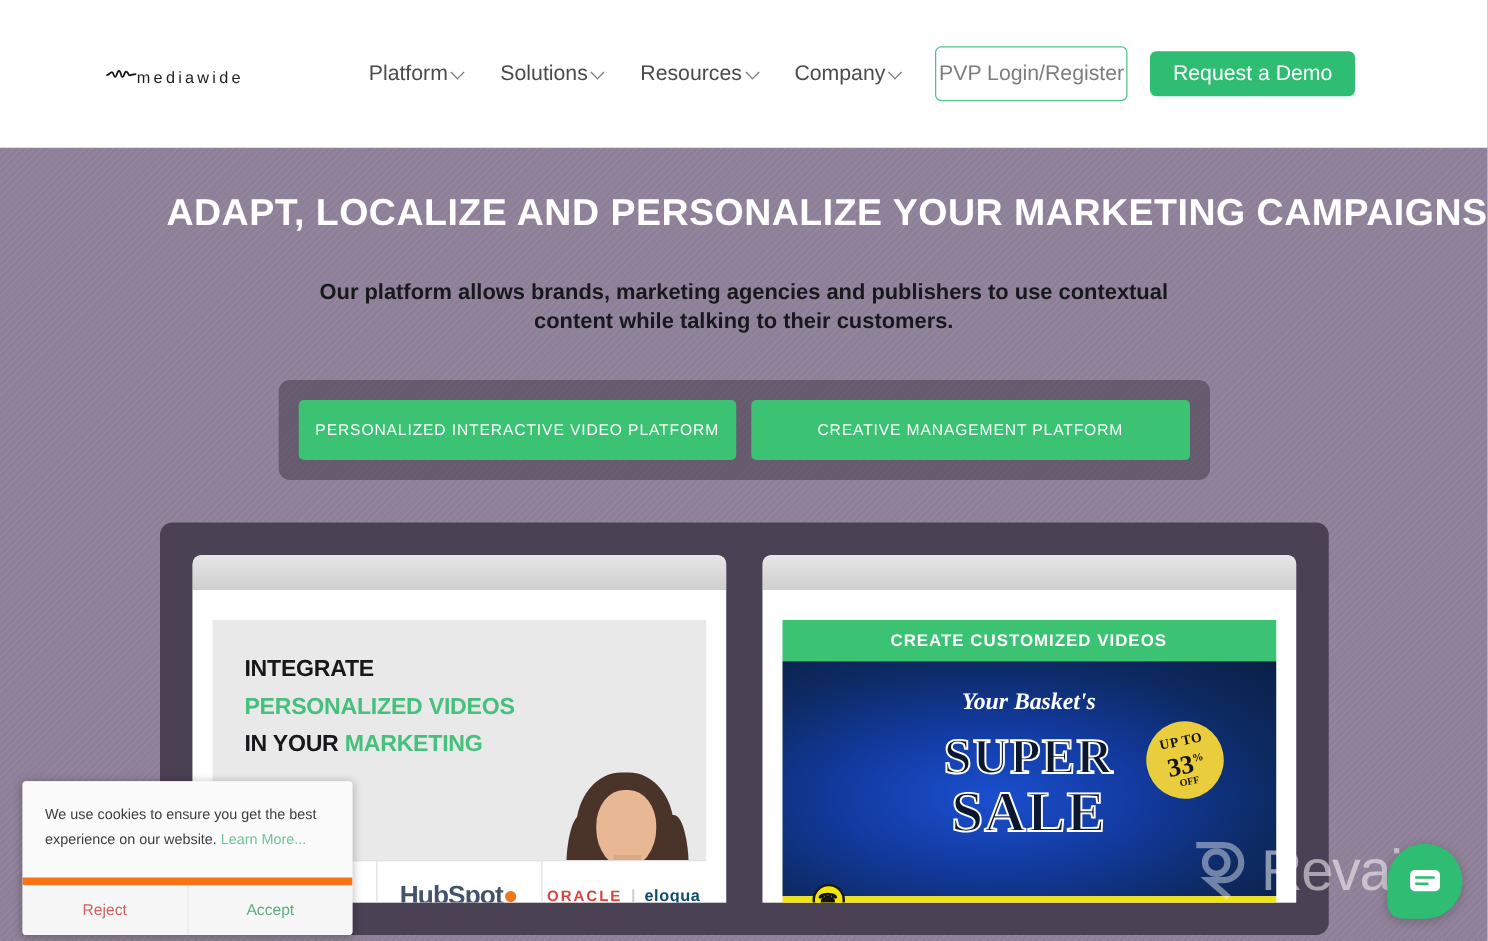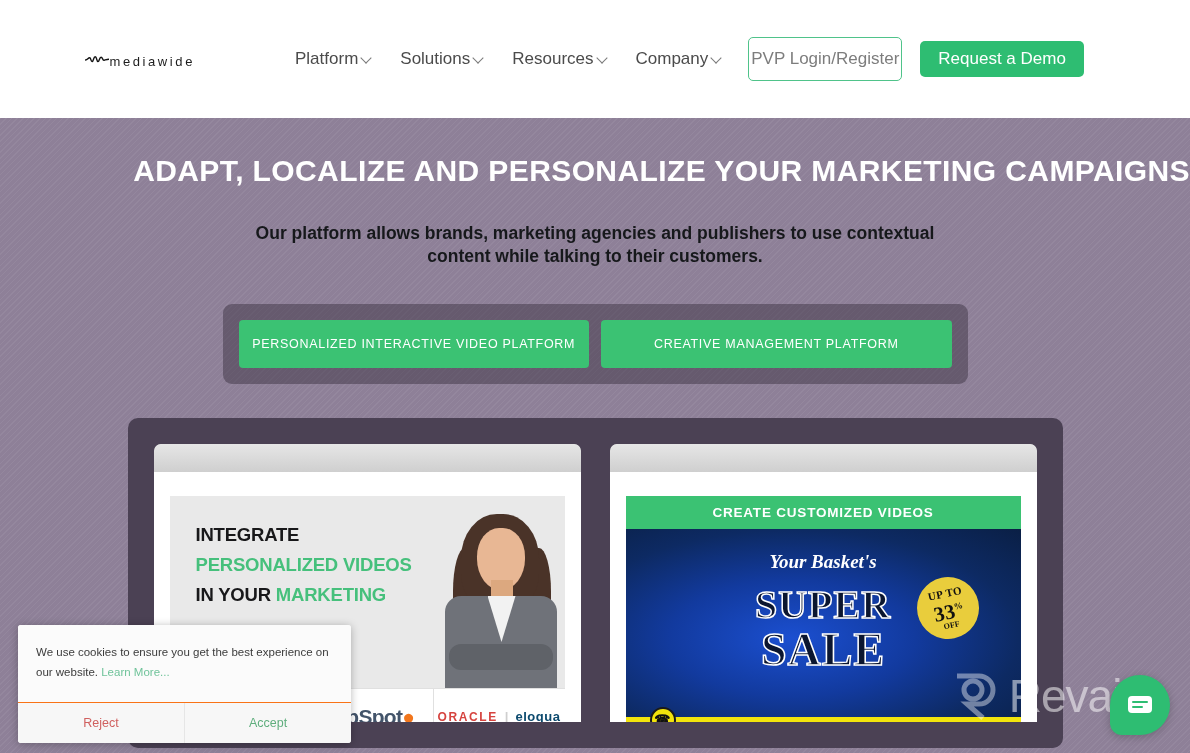--- a/index.html
+++ b/index.html
@@ -186,20 +186,21 @@
     padding: 24px 16px 0;
   }
 
   
   .promo-card {
     background: #e9e9e9;
     height: 192px;
     display: flex;
     position: relative;
     overflow: hidden;
+    flex-direction: column;
   }
   .promo-text {
     padding: 24px 0 0 26px;
     flex: 1;
   }
   .promo-line {
     font-size: 18.5px;
     font-weight: bold;
     color: #18181a;
     line-height: 30px;
@@ -378,38 +379,38 @@
     justify-content: center;
     font-size: 13px;
     color: #111;
   }
 
   
   .cookie {
     position: absolute;
     left: 18px;
     top: 625px;
-    width: 333px;
+    width: 264px;
     background: #f7f7f7;
     border-radius: 3px;
     box-shadow: 0 1px 8px rgba(0,0,0,0.28);
     z-index: 60;
     overflow: hidden;
   }
   .cookie-body {
     background: #fbfbfb;
     padding: 17px 18px 20px;
     font-size: 11.5px;
     color: #3c3c3c;
     line-height: 20px;
   }
   .cookie-link { color: #6fc39a; }
   .cookie-actions {
     display: flex;
-    border-top: 1px solid #f97316;
+    border-top: 6px solid #f97316;
   }
   .cookie-btn {
     flex: 1;
     text-align: center;
     padding: 13px 0;
     font-size: 12.5px;
     cursor: pointer;
     background: #f7f7f7;
   }
   .cookie-reject { color: #d0605f; border-right: 1px solid #e6e6e6; }

